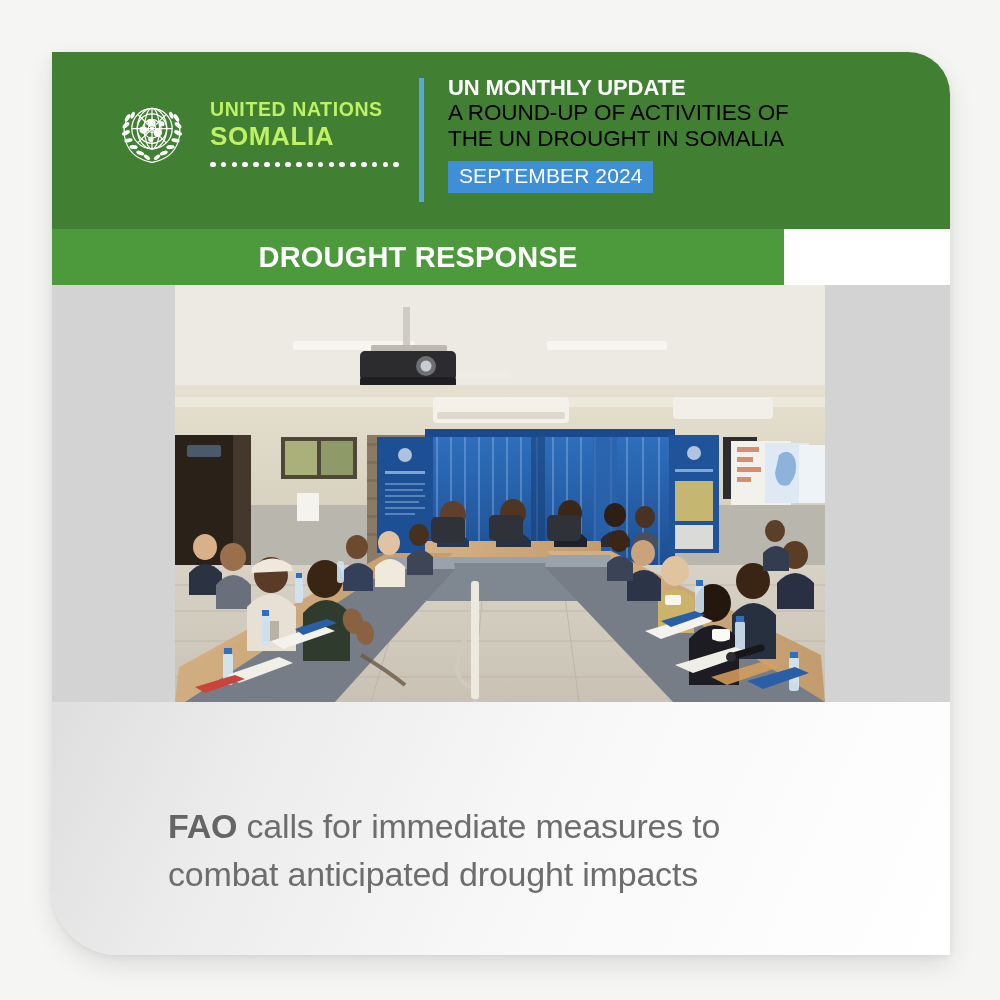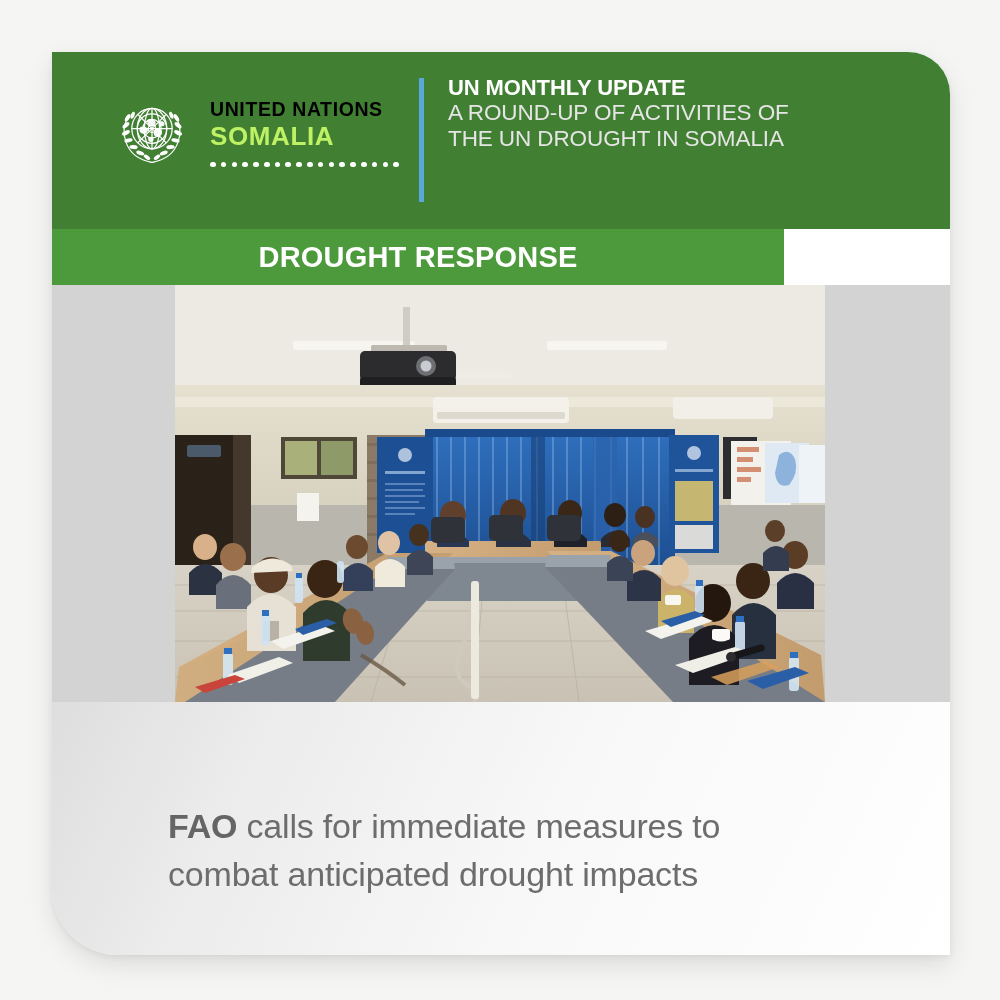--- a/index.html
+++ b/index.html
@@ -45,21 +45,21 @@
     position: absolute;
     left: 58px;
     top: 38px;
     display: flex;
     align-items: center;
   }
   #un-emblem { width: 84px; height: 84px; display: block; }
 
   #logo-text { margin-left: 16px; padding-top: 2px; }
   #org-name {
-    color: #000000;
+    color: #bef264;
     font-size: 19.5px;
     font-weight: bold;
     letter-spacing: 0.6px;
     line-height: 1.12;
     white-space: nowrap;
   }
   #org-country {
     color: #bef264;
     font-size: 26px;
     font-weight: bold;
@@ -98,21 +98,21 @@
   }
   #main-title {
     color: #ffffff;
     font-size: 22px;
     font-weight: bold;
     letter-spacing: -0.1px;
     line-height: 1.08;
     white-space: nowrap;
   }
   .sub-line {
-    color: #e5e5e5;
+    color: #000000;
     font-size: 22.5px;
     font-weight: normal;
     letter-spacing: -0.1px;
     line-height: 1.17;
     white-space: nowrap;
   }
   #issue-badge {
     display: inline-block;
     margin-top: 9px;
     padding: 3px 11px 5px 11px;
@@ -274,20 +274,21 @@
             </div>
         </div>
       </div>
 
       <div id="header-divider"></div>
 
       <div id="title-block">
         <div id="main-title">UN MONTHLY UPDATE</div>
         <div class="sub-line">A ROUND-UP OF ACTIVITIES OF</div>
         <div class="sub-line">THE UN DROUGHT IN SOMALIA</div>
+        <div id="issue-badge">SEPTEMBER 2024</div>
       </div>
     </div>
 
     <div id="section-banner">
       <span id="section-title">DROUGHT RESPONSE</span>
     </div>
 
     <div id="photo-strip">
       <div id="photo-frame">
         <svg id="photo-svg" viewBox="0 0 650 417" preserveAspectRatio="xMidYMid slice" aria-hidden="true">

